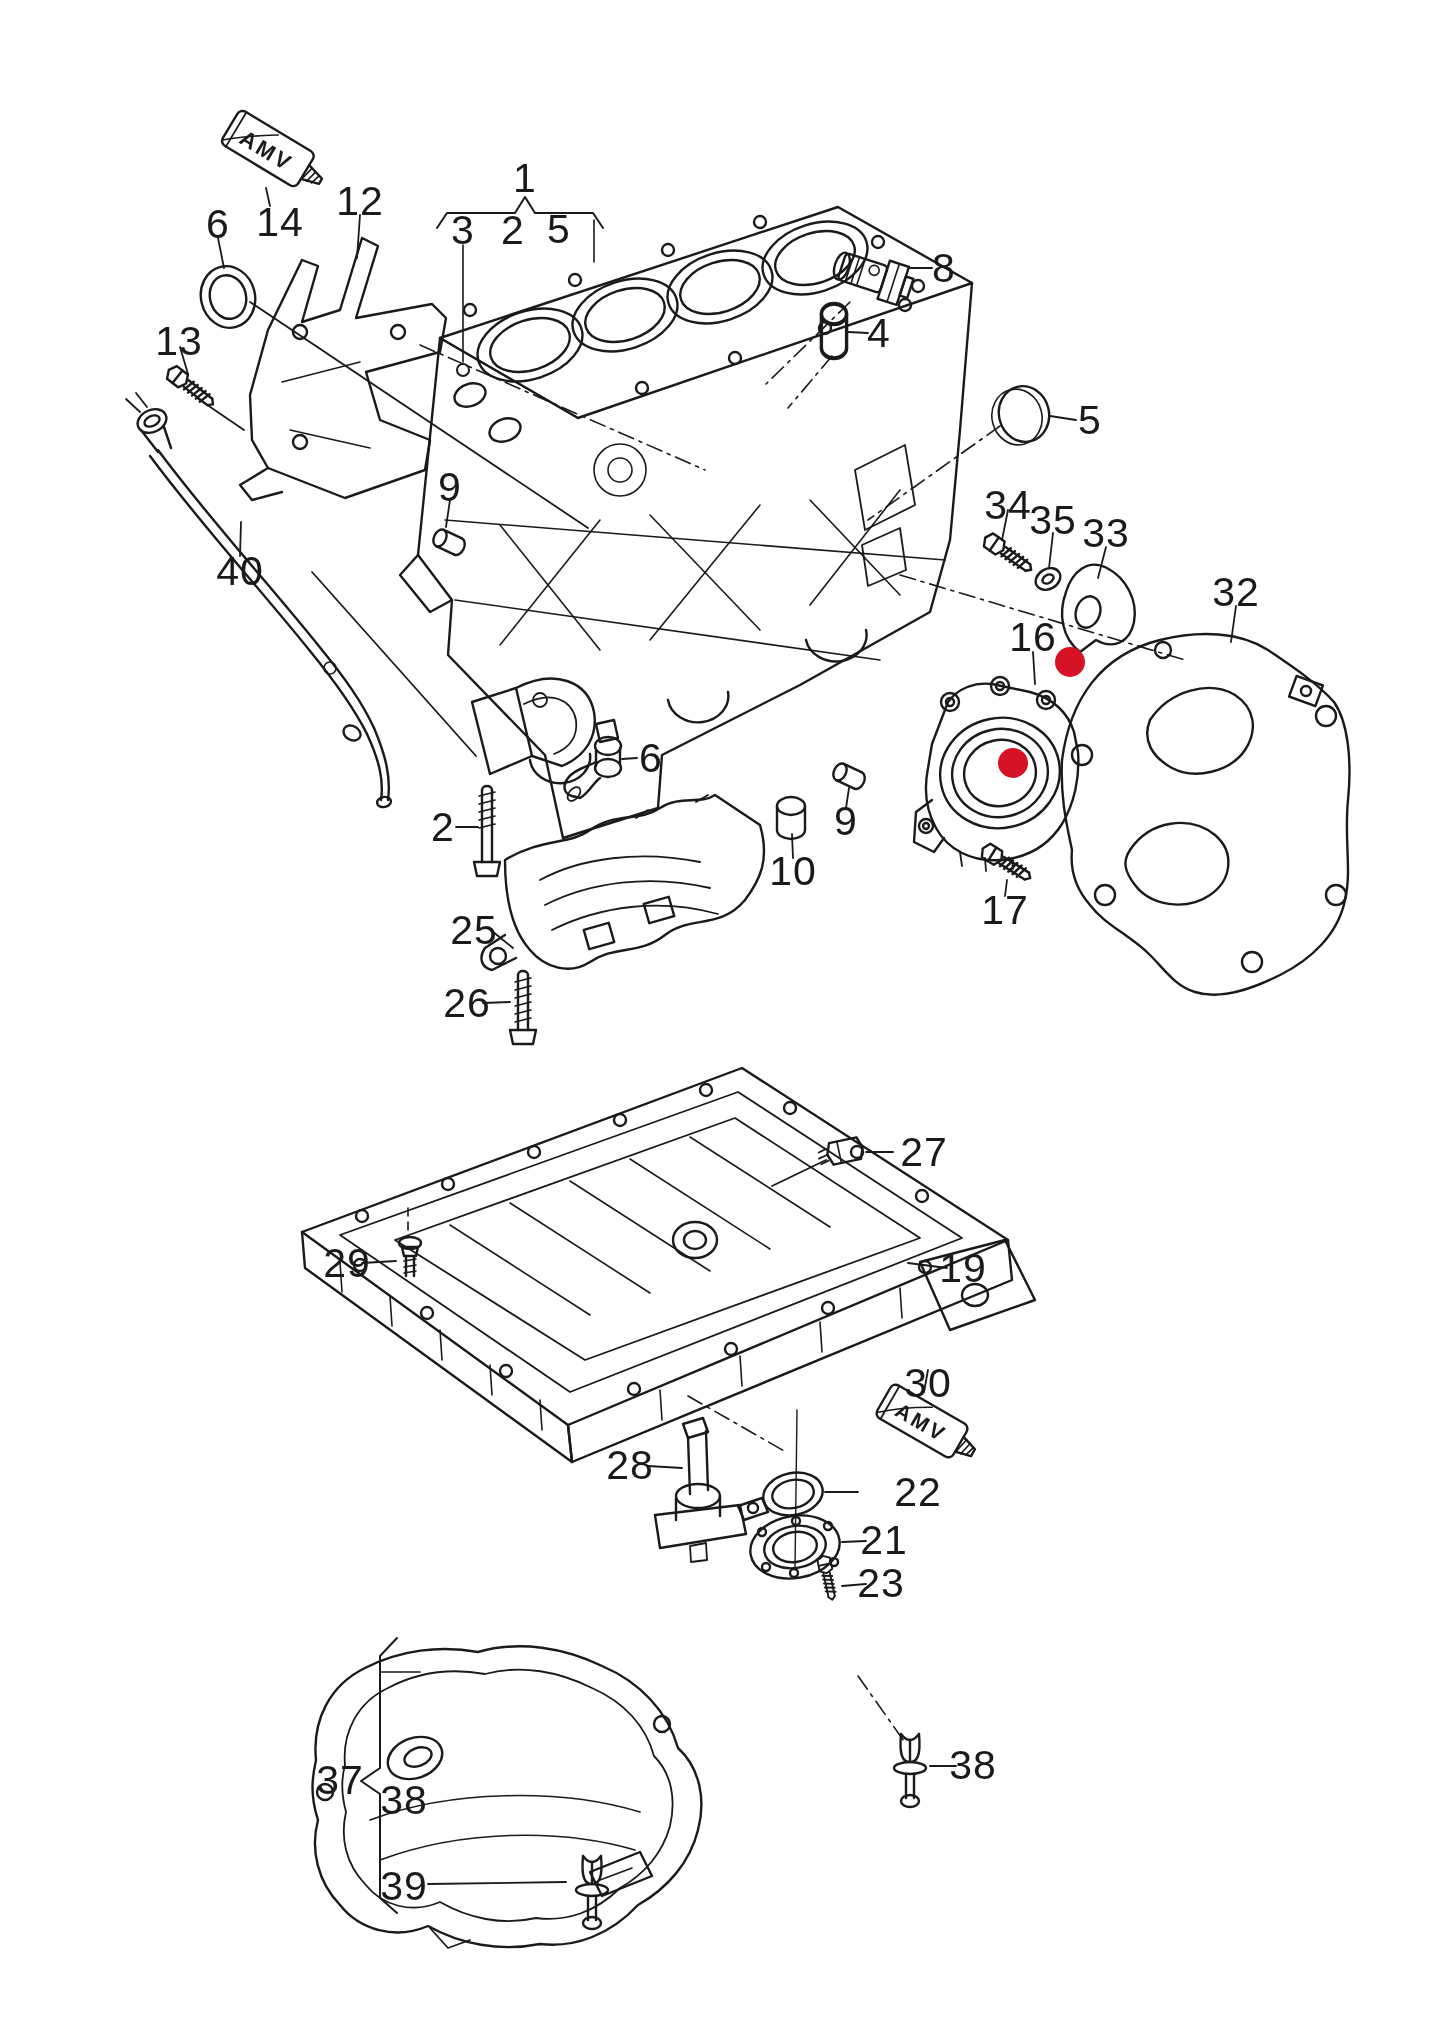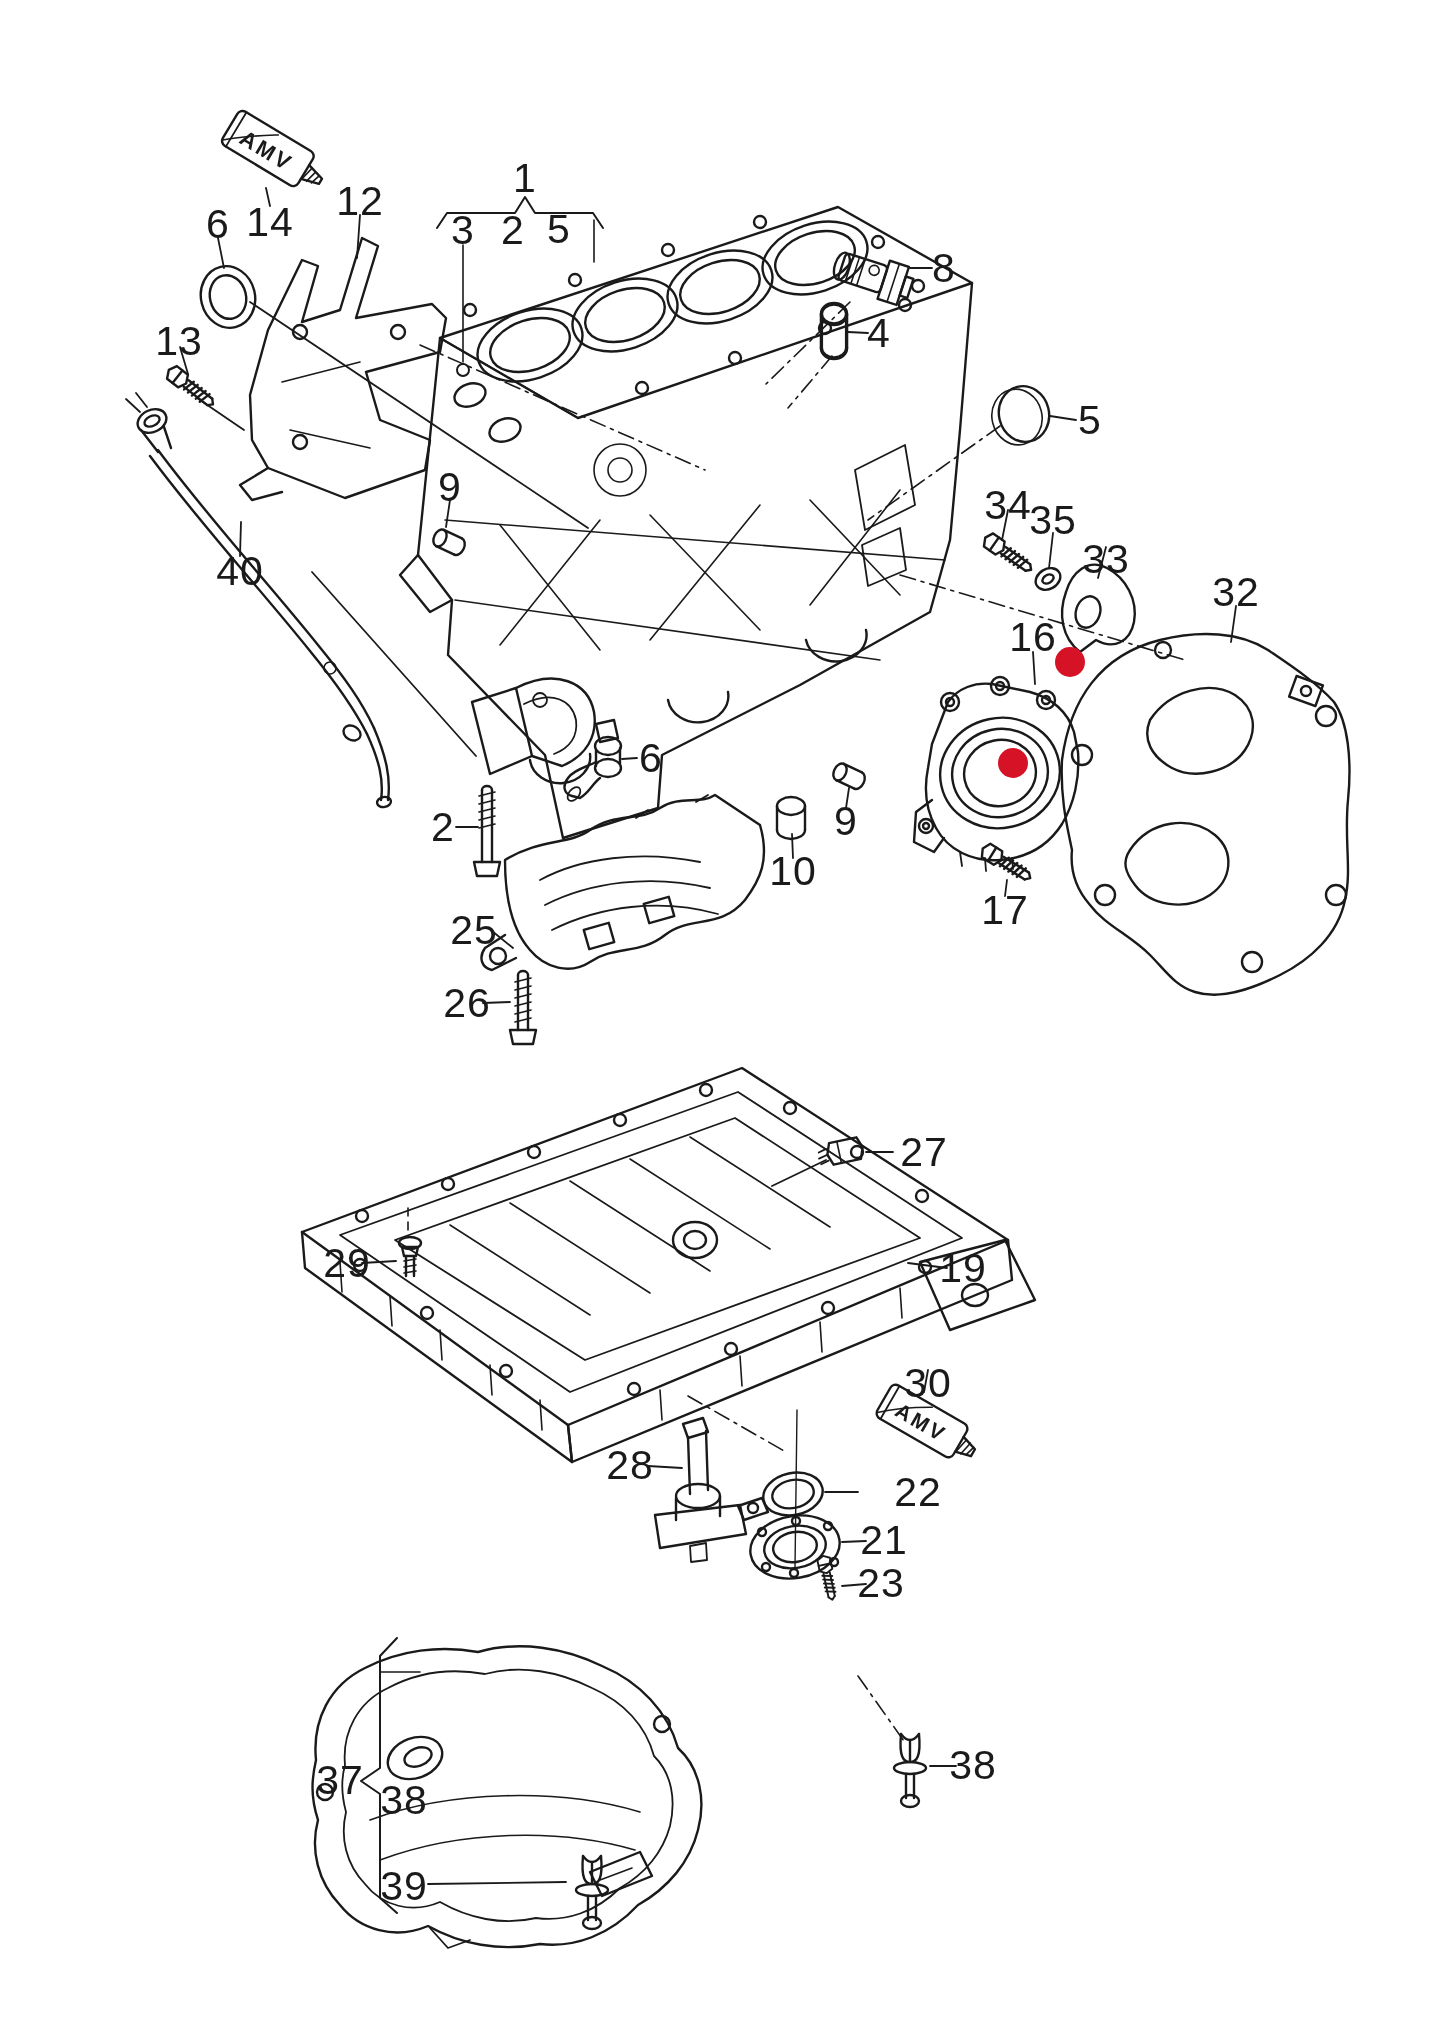--- a/index.html
+++ b/index.html
@@ -385,35 +385,35 @@
     <text x="268" y="158" transform="rotate(31 267 148)" text-anchor="middle" font-size="22" letter-spacing="3" fill="#1a1a1a" stroke="none">AMV</text>
     <text x="922" y="1430" transform="rotate(30 922 1421)" text-anchor="middle" font-size="21" letter-spacing="3" fill="#1a1a1a" stroke="none">AMV</text>
   </g>
 </svg>
 
 <div id="highlights">
       <div class="dot" style="left: 1055px; top: 647px; height: 30px; width: 30px; background: rgb(213, 18, 38);"></div>
       <div class="dot" style="left: 998px; top: 748px; height: 30px; width: 30px; background: rgb(213, 18, 38);"></div>
     </div>
 <div id="callouts">
-      <div class="callout" style="left: 270px; top: 222px;">14</div>
+      <div class="callout" style="left: 280px; top: 222px;">14</div>
       <div class="callout" style="left: 218px; top: 224px;">6</div>
       <div class="callout" style="left: 360px; top: 201px;">12</div>
       <div class="callout" style="left: 179px; top: 333px; margin-top: 8px;">13</div>
       <div class="callout" style="left: 240px; top: 571px;">40</div>
       <div class="callout" style="left: 525px; top: 178px;">1</div>
       <div class="callout" style="left: 463px; top: 230px;">3</div>
       <div class="callout" style="left: 513px; top: 230px;">2</div>
       <div class="callout" style="left: 559px; top: 229px;">5</div>
       <div class="callout" style="left: 944px; top: 268px;">8</div>
       <div class="callout" style="left: 879px; top: 333px;">4</div>
       <div class="callout" style="left: 1090px; top: 420px;">5</div>
       <div class="callout" style="left: 1008px; top: 497px; margin-top: 8px;">34</div>
       <div class="callout" style="left: 1053px; top: 520px;">35</div>
-      <div class="callout" style="left: 1106px; top: 559px;">33</div>
+      <div class="callout" style="left: 1106px; top: 533px;">33</div>
       <div class="callout" style="left: 1236px; top: 592px; text-align: right;">32</div>
       <div class="callout" style="left: 1033px; top: 637px;">16</div>
       <div class="callout" style="left: 1005px; top: 910px;">17</div>
       <div class="callout" style="left: 450px; top: 487px;">9</div>
       <div class="callout" style="left: 651px; top: 758px;">6</div>
       <div class="callout" style="left: 443px; top: 827px;">2</div>
       <div class="callout" style="left: 793px; top: 871px;">10</div>
       <div class="callout" style="left: 846px; top: 821px;">9</div>
       <div class="callout" style="left: 474px; top: 930px;">25</div>
       <div class="callout" style="left: 467px; top: 1003px;">26</div>

